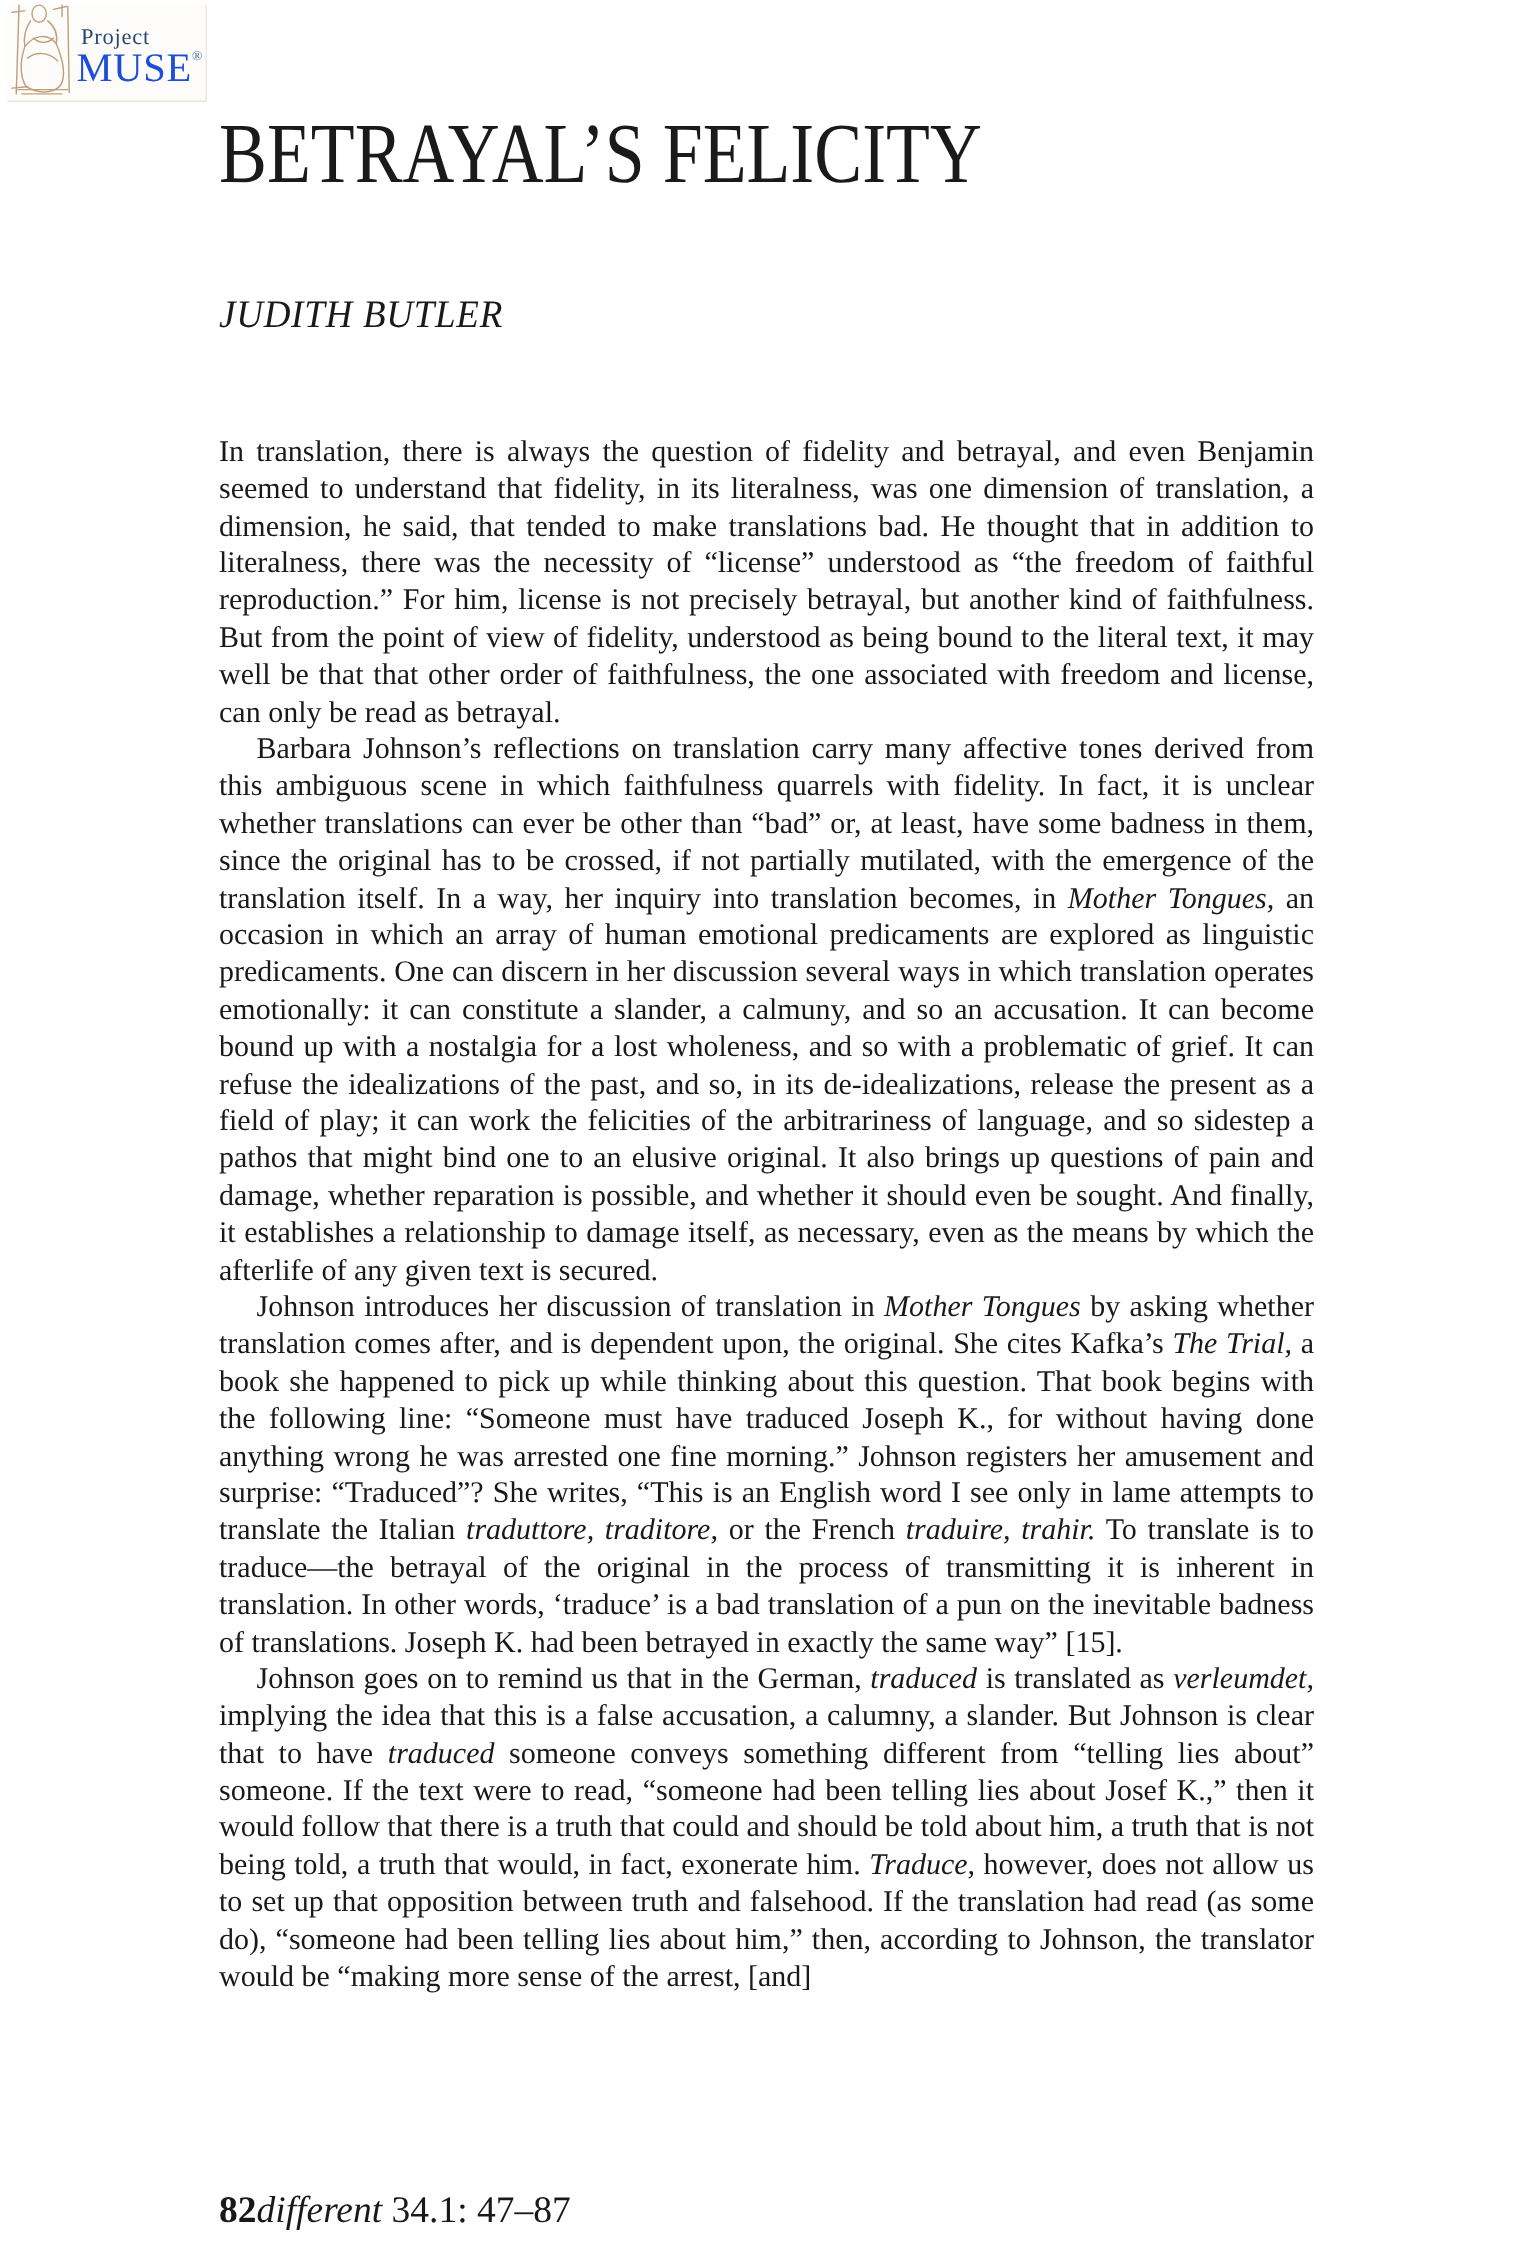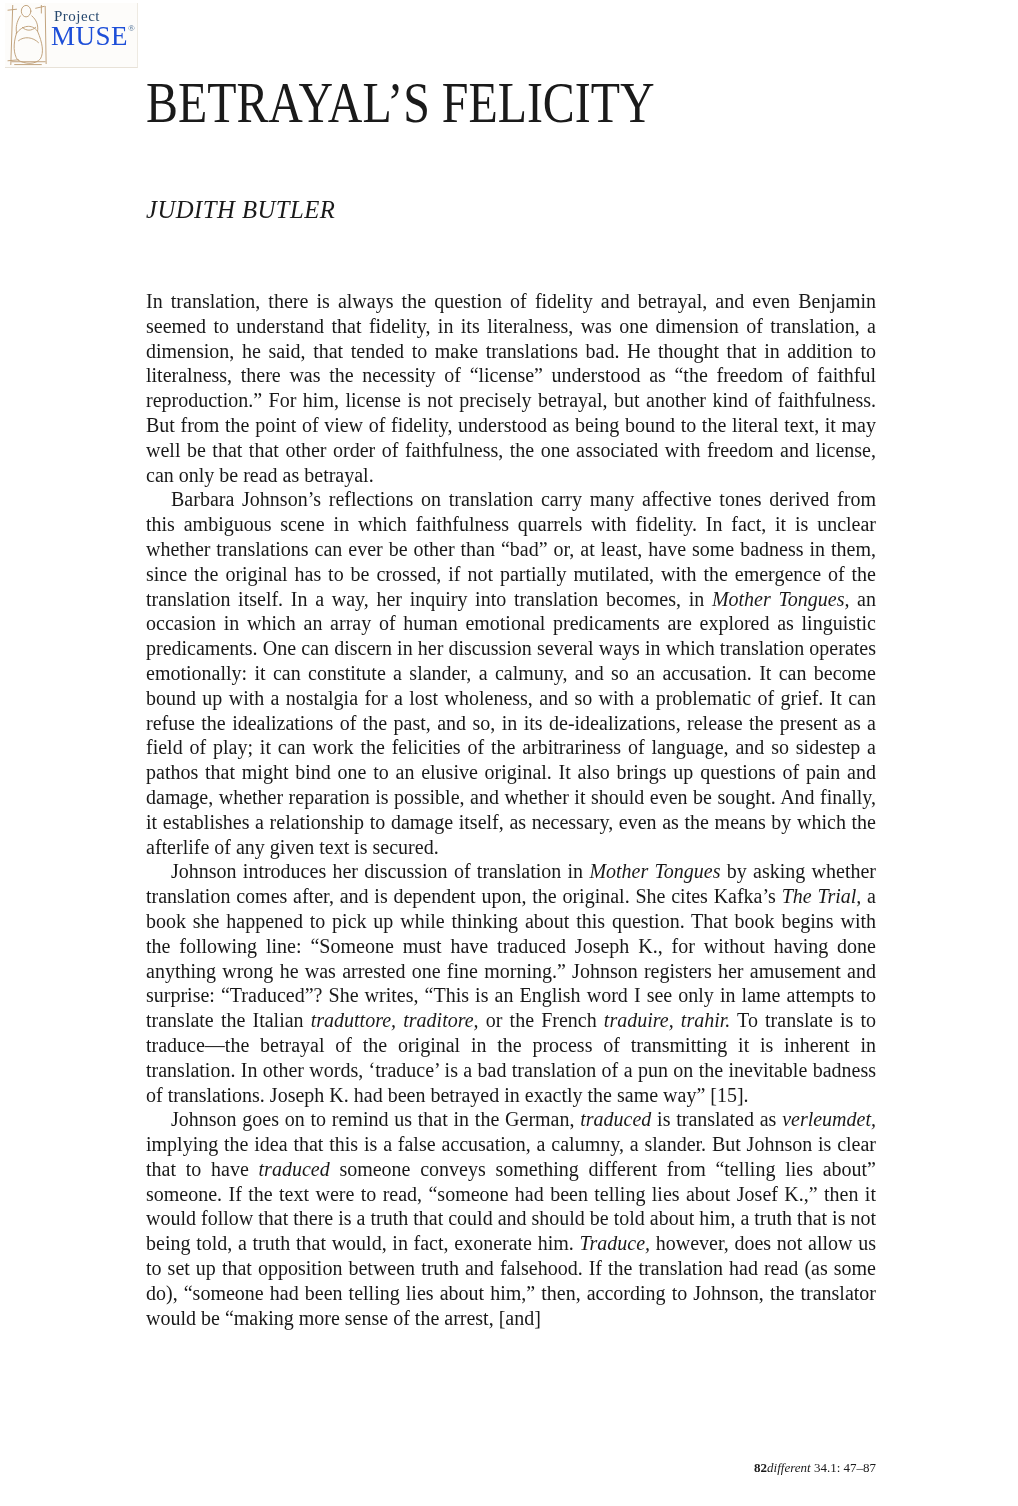--- a/index.html
+++ b/index.html
@@ -14,21 +14,21 @@
   }
 
   
   .logo {
     position: absolute;
     left: 5px;
     top: 3px;
     width: 132px;
     height: 64px;
     display: flex;
-    align-items: flex-start;
+    align-items: center;
     background: #fdfcfa;
     border-bottom: 1px solid rgba(195,180,155,0.35);
     border-right: 1px solid rgba(195,180,155,0.25);
     cursor: pointer;
   }
   .muse-figure { display: block; margin: 1px 0 0 2px; }
   .logo-text { display: flex; flex-direction: column; margin-left: 2px; margin-top: 6px; }
   .logo-project {
     font-size: 15px;
     color: #27496f;
@@ -88,23 +88,23 @@
   .para.indent { text-indent: 25px; }
   .body-text em { }
 
   
   .footer {
     position: absolute;
     left: 146px;
     top: 1460px;
     width: 730px;
     display: flex;
-    justify-content: flex-end;
+    justify-content: flex-start;
     align-items: baseline;
-    font-size: 13px;
+    font-size: 25px;
     color: #191919;
   }
   .page-number { font-weight: bold; }
   .citation em { font-style: italic; }
 </style>
 </head>
 <body>
 
 <div class="page">
 

